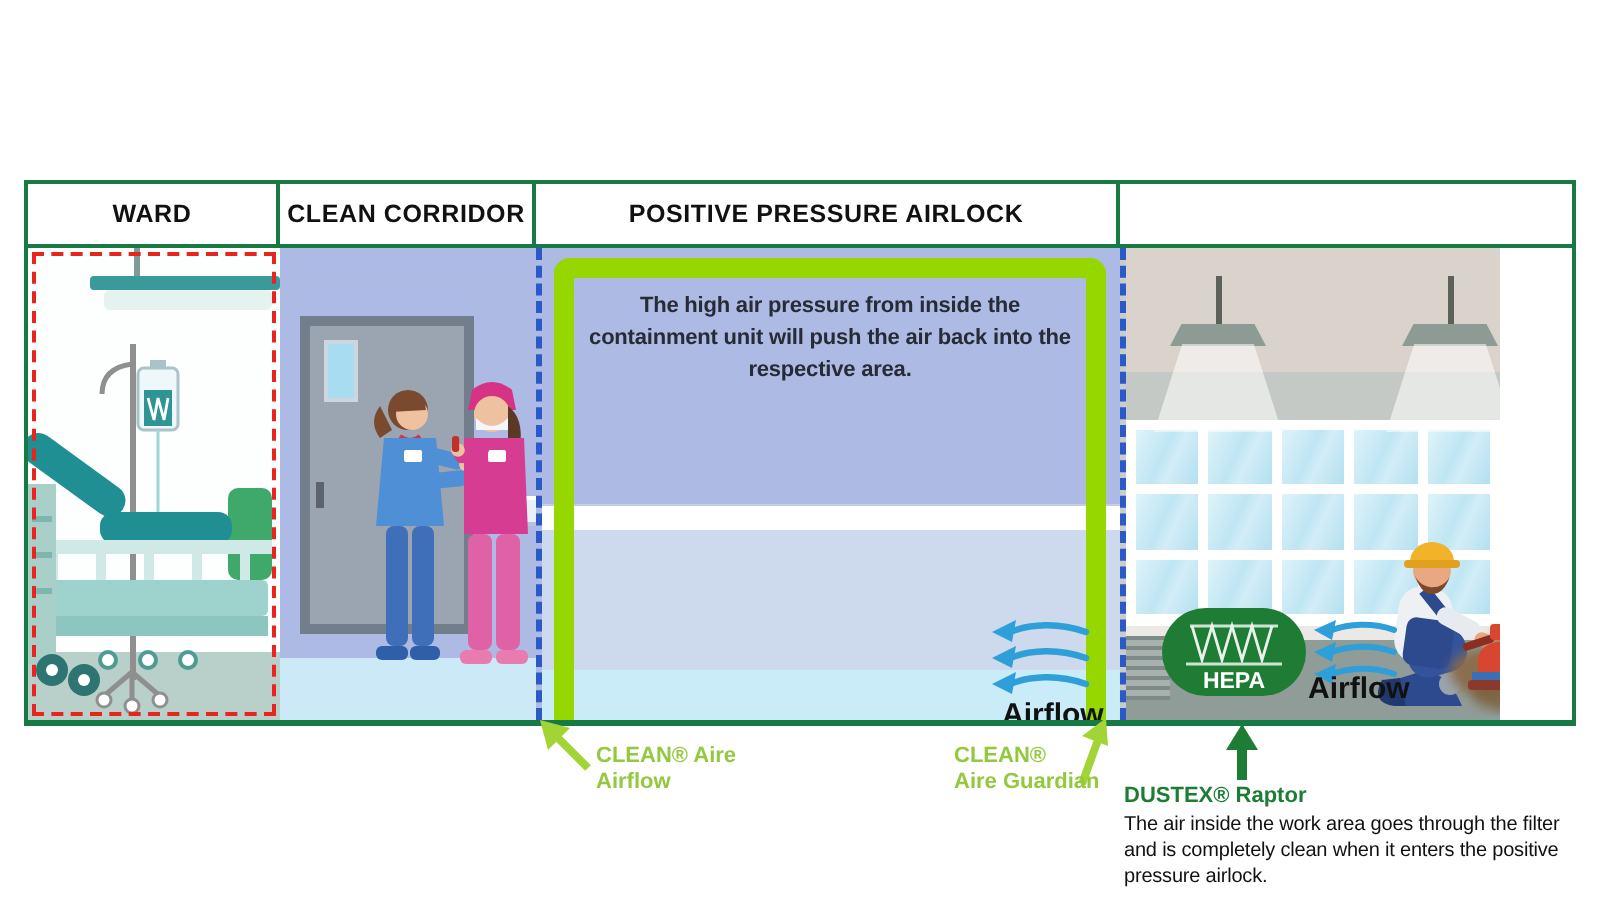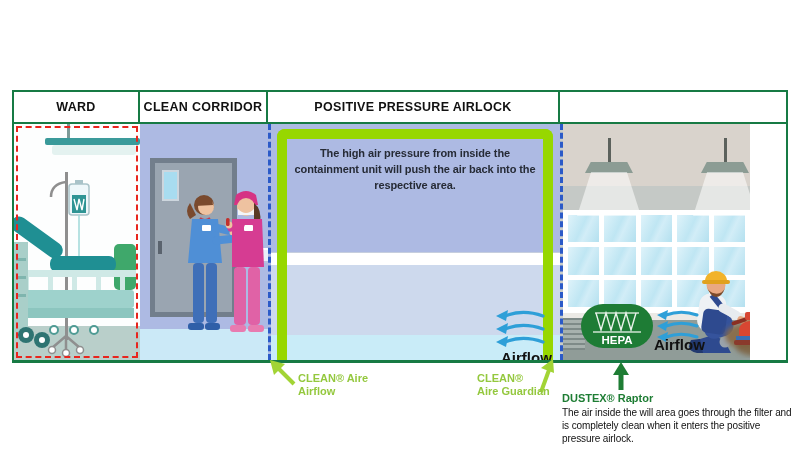--- a/index.html
+++ b/index.html
@@ -329,15 +329,15 @@
   <div class="abs ann-lime" style="left:477px;top:372px;">
     <div>CLEAN®</div>
     <div>Aire Guardian</div>
   </div>
 
   <svg class="abs" style="left:613px;top:362px;" width="16" height="28" viewBox="0 0 16 28">
     <rect x="5.5" y="10" width="5" height="18" fill="#1e7d34"></rect>
     <polygon points="8,0 0,13 16,13" fill="#1e7d34"></polygon>
   </svg>
   <div class="abs ann-green-title" style="left:562px;top:392px;">DUSTEX® Raptor</div>
-  <div class="abs ann-desc" style="left:562px;top:406px;width:232px;">The air inside the will area goes through the filter and is completely clean when it enters the positive pressure airlock.</div>
+  <div class="abs ann-desc" style="left:562px;top:406px;width:232px;">The air inside the work area goes through the filter and is completely clean when it enters the positive pressure airlock.</div>
 
 </div>
 
 </body></html>

